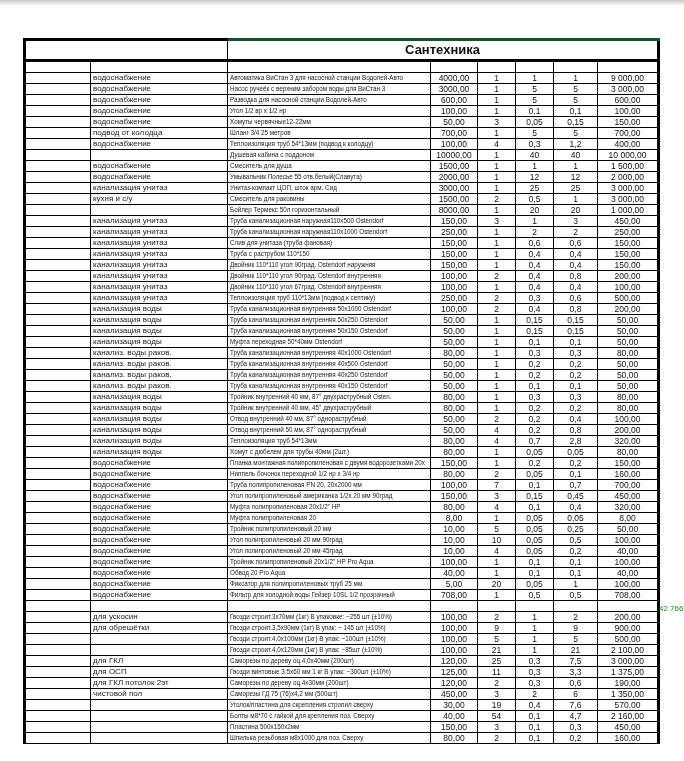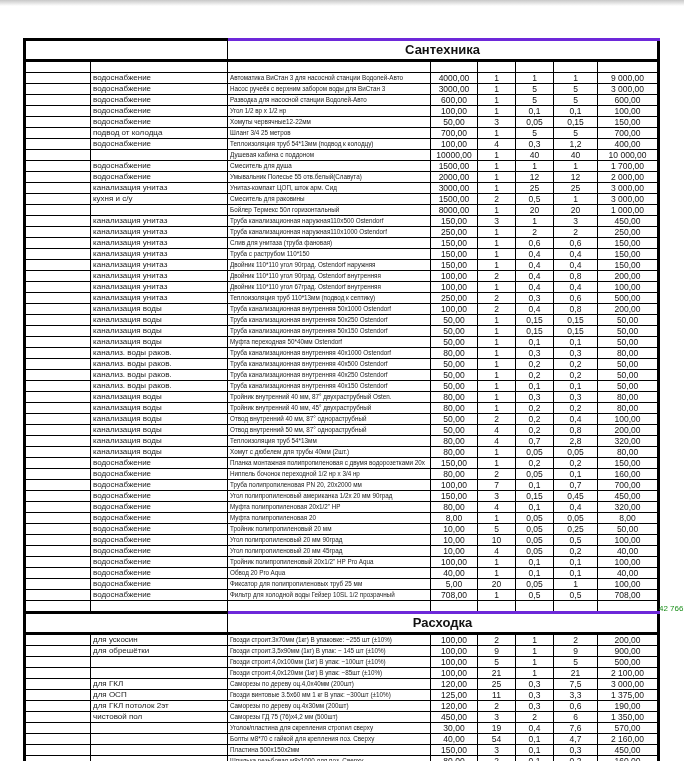--- a/index.html
+++ b/index.html
@@ -7,21 +7,21 @@
   .topshade { position: absolute; left: 0; top: 0; width: 684px; height: 6px; background: linear-gradient(#c8c8c8, #ffffff); }
   .sheet { position: absolute; left: 23px; top: 38px; }
   table { border-collapse: collapse; table-layout: fixed; width: 634px; }
   col.c1 { width: 66px; } col.c2 { width: 137px; } col.c3 { width: 203px; }
   col.c4 { width: 47px; } col.c5 { width: 38px; } col.c6 { width: 38px; }
   col.c7 { width: 44px; } col.c8 { width: 61px; }
   td { border: 1px solid #000; height: 10px; padding: 0 2px; font-size: 8px; line-height: 10px; white-space: nowrap; overflow: hidden; color: #111; }
   td.cat { font-size: 8px; color: #222; }
   td.name { font-size: 6.3px; text-align: left; color: #222; }
   td.num { text-align: center; font-size: 8.5px; }
-  td.section { font-weight: bold; font-size: 13px; text-align: center; height: 18px; line-height: 18px; border-top: 3px solid #6d28d9; border-bottom: 3px solid #000; }
+  td.section { font-weight: bold; font-size: 13px; text-align: center; height: 18px; line-height: 18px; border-top: 3px solid #14532d; border-bottom: 3px solid #000; }
   td.section-left { border-top: 3px solid #000; border-bottom: 3px solid #000; height: 18px; }
   tr.blank td { height: 10px; }
   table { border-left: 3px solid #000; border-right: 3px solid #000; }
   .total { position: absolute; left: 659px; top: 604px; font-size: 8px; color: #1a8f1a; font-family: "Liberation Sans", sans-serif; white-space: nowrap; }
 </style>
 </head>
 <body>
 
 <div class="topshade"></div>
 
@@ -133,21 +133,21 @@
           <td class="num">10 000,00</td>
         </tr>
         <tr>
           <td></td>
           <td class="cat">водоснабжение</td>
           <td class="name">Смеситель для душа</td>
           <td class="num">1500,00</td>
           <td class="num">1</td>
           <td class="num">1</td>
           <td class="num">1</td>
-          <td class="num">1 700,00</td>
+          <td class="num">1 500,00</td>
         </tr>
         <tr>
           <td></td>
           <td class="cat">водоснабжение</td>
           <td class="name">Умывальник Полесье 55 отв.белый(Славута)</td>
           <td class="num">2000,00</td>
           <td class="num">1</td>
           <td class="num">12</td>
           <td class="num">12</td>
           <td class="num">2 000,00</td>
@@ -534,24 +534,20 @@
         </tr>
         <tr class="blank">
           <td></td>
           <td></td>
           <td></td>
           <td></td>
           <td></td>
           <td></td>
           <td></td>
           <td></td>
-        </tr>
-        <tr>
-          <td class="section-left" colspan="2"></td>
-          <td class="section" colspan="6">Расходка</td>
         </tr>
         <tr>
           <td></td>
           <td class="cat">для ускосин</td>
           <td class="name">Гвозди строит.3х70мм (1кг) В упаковке: ~255 шт (±10%)</td>
           <td class="num">100,00</td>
           <td class="num">2</td>
           <td class="num">1</td>
           <td class="num">2</td>
           <td class="num">200,00</td>

